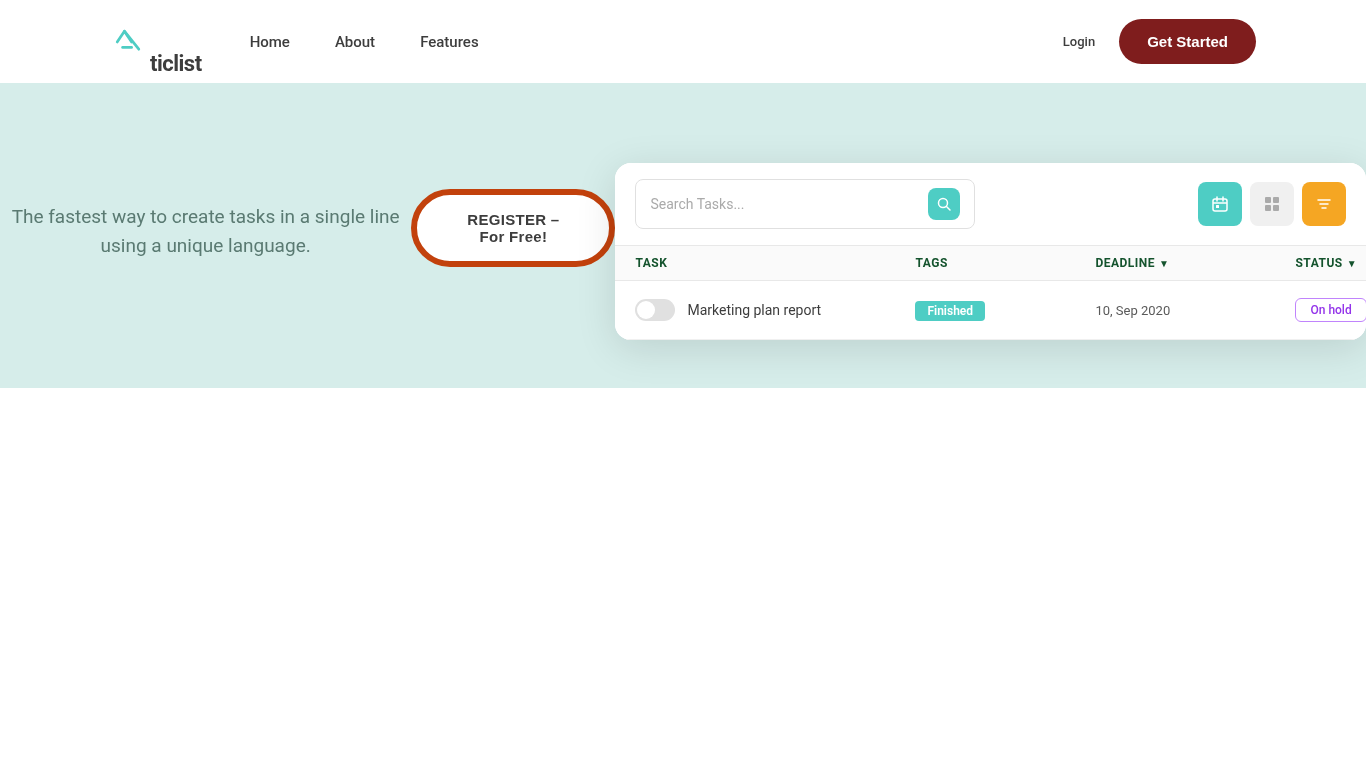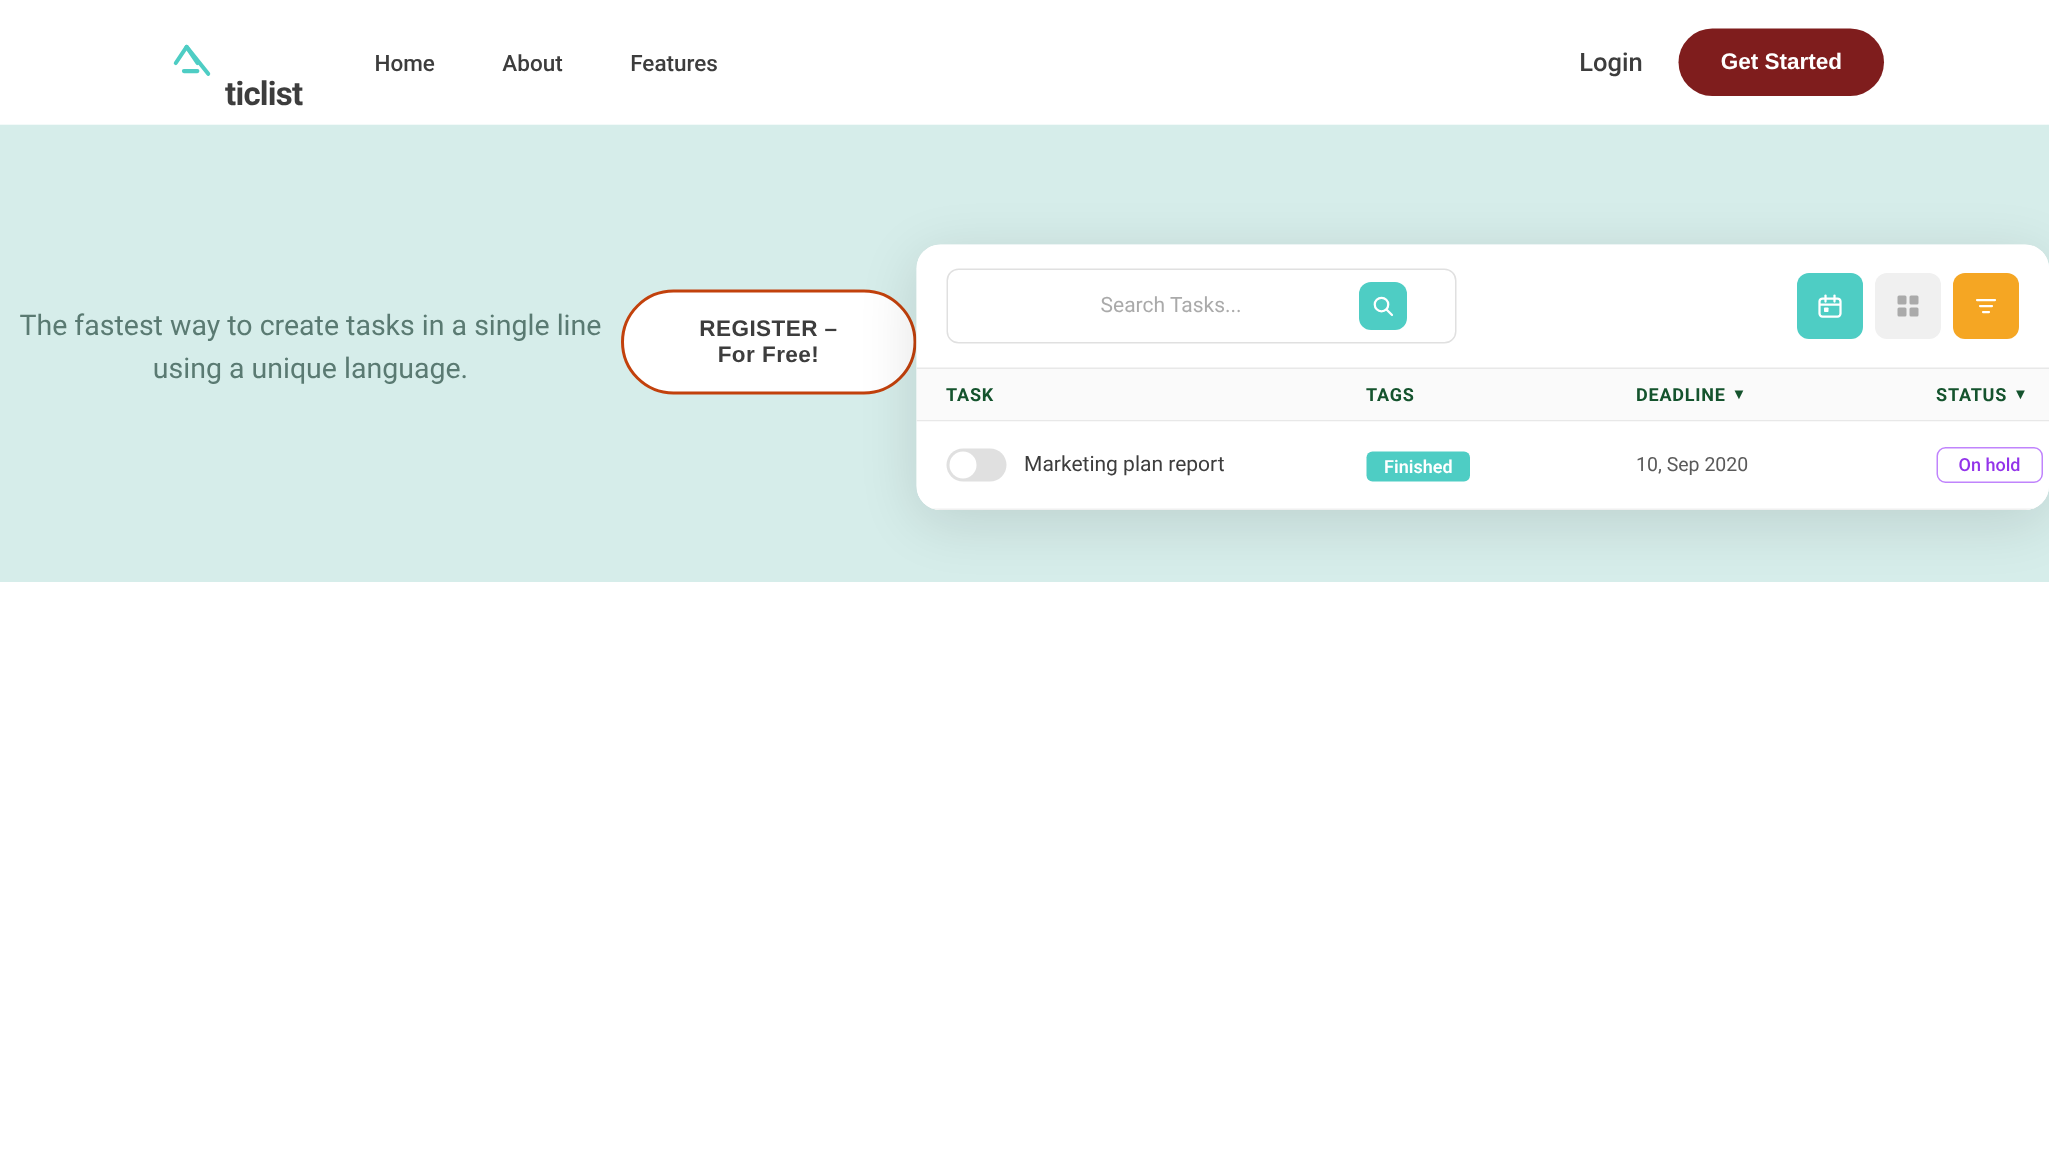--- a/index.html
+++ b/index.html
@@ -45,21 +45,21 @@
       text-decoration: none;
       font-weight: 500;
     }
     .nav-right {
       margin-left: auto;
       display: flex;
       align-items: center;
       gap: 24px;
     }
     .login-link {
-      font-size: 17px;
+      font-size: 13px;
       color: #3d3d3d;
       text-decoration: none;
       font-weight: 500;
     }
     .get-started-btn {
       background: #7f1d1d;
       color: #fff;
       border: none;
       border-radius: 50px;
       padding: 14px 28px;
@@ -102,21 +102,21 @@
       color: #5a7a72;
       text-align: center;
       max-width: 700px;
       margin-bottom: 40px;
       line-height: 1.5;
     }
 
     .register-btn {
       background: #fff;
       color: #3d3d3d;
-      border: 2px solid #c2410c;
+      border: 6px solid #c2410c;
       border-radius: 50px;
       padding: 16px 40px;
       font-size: 15px;
       font-weight: 700;
       cursor: pointer;
       letter-spacing: 0.3px;
       margin-bottom: 48px;
     }
 
     
@@ -138,24 +138,23 @@
       padding: 16px 20px;
       gap: 12px;
       background: #fff;
       border-bottom: 1px solid #e8e8e8;
     }
     .search-box {
       display: flex;
       align-items: center;
       border: 1.5px solid #e0e0e0;
       border-radius: 8px;
-      padding: 8px 32px;
+      padding: 8px 14px;
       gap: 8px;
       flex: 0 0 340px;
-      text-align: center;
     }
     .search-placeholder {
       font-size: 14px;
       color: #aaa;
       flex: 1;
     }
     .search-btn-icon {
       width: 32px;
       height: 32px;
       background: #4ecdc4;

